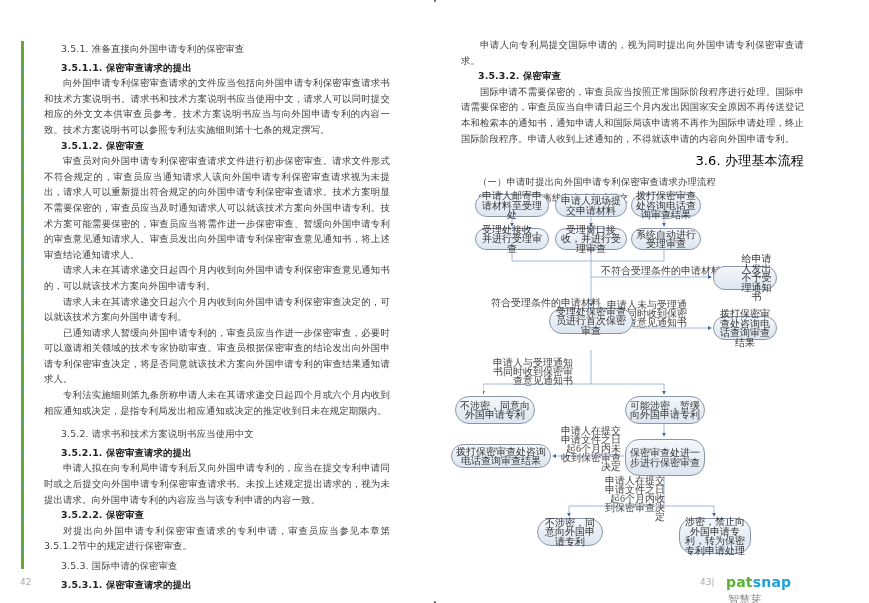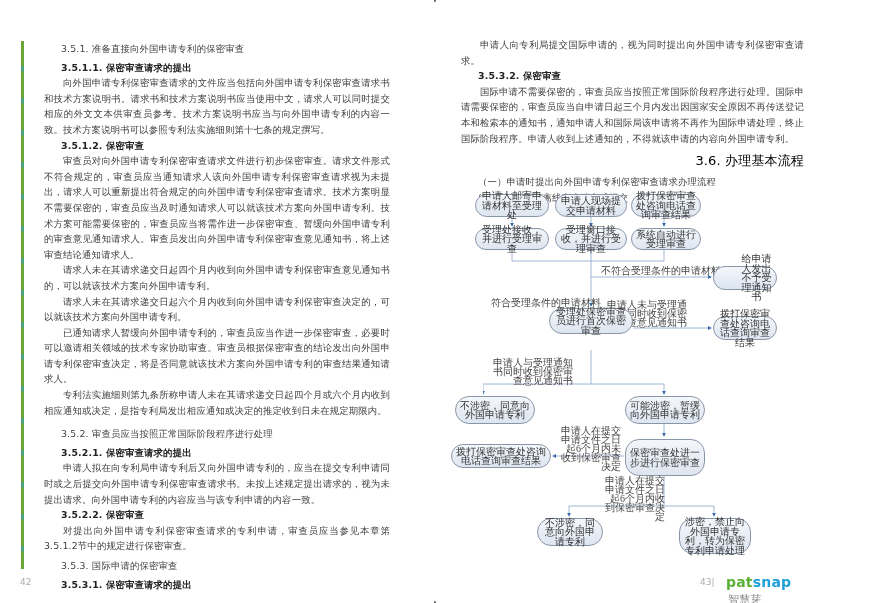--- a/index.html
+++ b/index.html
@@ -40,21 +40,21 @@
   <div class="text-block left-col" style="top:37px;">
     <div class="h3">3.5.1. 准备直接向外国申请专利的保密审查</div>
     <div class="h4">3.5.1.1. 保密审查请求的提出</div>
     <div class="p">向外国申请专利保密审查请求的文件应当包括向外国申请专利保密审查请求书和技术方案说明书。请求书和技术方案说明书应当使用中文，请求人可以同时提交相应的外文文本供审查员参考。技术方案说明书应当与向外国申请专利的内容一致。技术方案说明书可以参照专利法实施细则第十七条的规定撰写。</div>
     <div class="h4">3.5.1.2. 保密审查</div>
     <div class="p">审查员对向外国申请专利保密审查请求文件进行初步保密审查。请求文件形式不符合规定的，审查员应当通知请求人该向外国申请专利保密审查请求视为未提出，请求人可以重新提出符合规定的向外国申请专利保密审查请求。技术方案明显不需要保密的，审查员应当及时通知请求人可以就该技术方案向外国申请专利。技术方案可能需要保密的，审查员应当将需作进一步保密审查、暂缓向外国申请专利的审查意见通知请求人。审查员发出向外国申请专利保密审查意见通知书，将上述审查结论通知请求人。</div>
     <div class="p">请求人未在其请求递交日起四个月内收到向外国申请专利保密审查意见通知书的，可以就该技术方案向外国申请专利。</div>
     <div class="p">请求人未在其请求递交日起六个月内收到向外国申请专利保密审查决定的，可以就该技术方案向外国申请专利。</div>
     <div class="p">已通知请求人暂缓向外国申请专利的，审查员应当作进一步保密审查，必要时可以邀请相关领域的技术专家协助审查。审查员根据保密审查的结论发出向外国申请专利保密审查决定，将是否同意就该技术方案向外国申请专利的审查结果通知请求人。</div>
     <div class="p">专利法实施细则第九条所称申请人未在其请求递交日起四个月或六个月内收到相应通知或决定，是指专利局发出相应通知或决定的推定收到日未在规定期限内。</div>
-    <div class="h3" style="margin-top:8px;">3.5.2. 审查员应当按照正常国际阶段程序进行处理</div>
+    <div class="h3" style="margin-top:8px;">3.5.2. 请求书和技术方案说明书应当使用中文</div>
     <div class="h4">3.5.2.1. 保密审查请求的提出</div>
     <div class="p">申请人拟在向专利局申请专利后又向外国申请专利的，应当在提交专利申请同时或之后提交向外国申请专利保密审查请求书。未按上述规定提出请求的，视为未提出请求。向外国申请专利的内容应当与该专利申请的内容一致。</div>
     <div class="h4">3.5.2.2. 保密审查</div>
     <div class="p">对提出向外国申请专利保密审查请求的专利申请，审查员应当参见本章第3.5.1.2节中的规定进行保密审查。</div>
     <div class="h3" style="">3.5.3. 国际申请的保密审查</div>
     <div class="h4">3.5.3.1. 保密审查请求的提出</div>
   </div>
   <div class="page-num" style="left:20px; top:577px;">42</div>
 </div>
 

